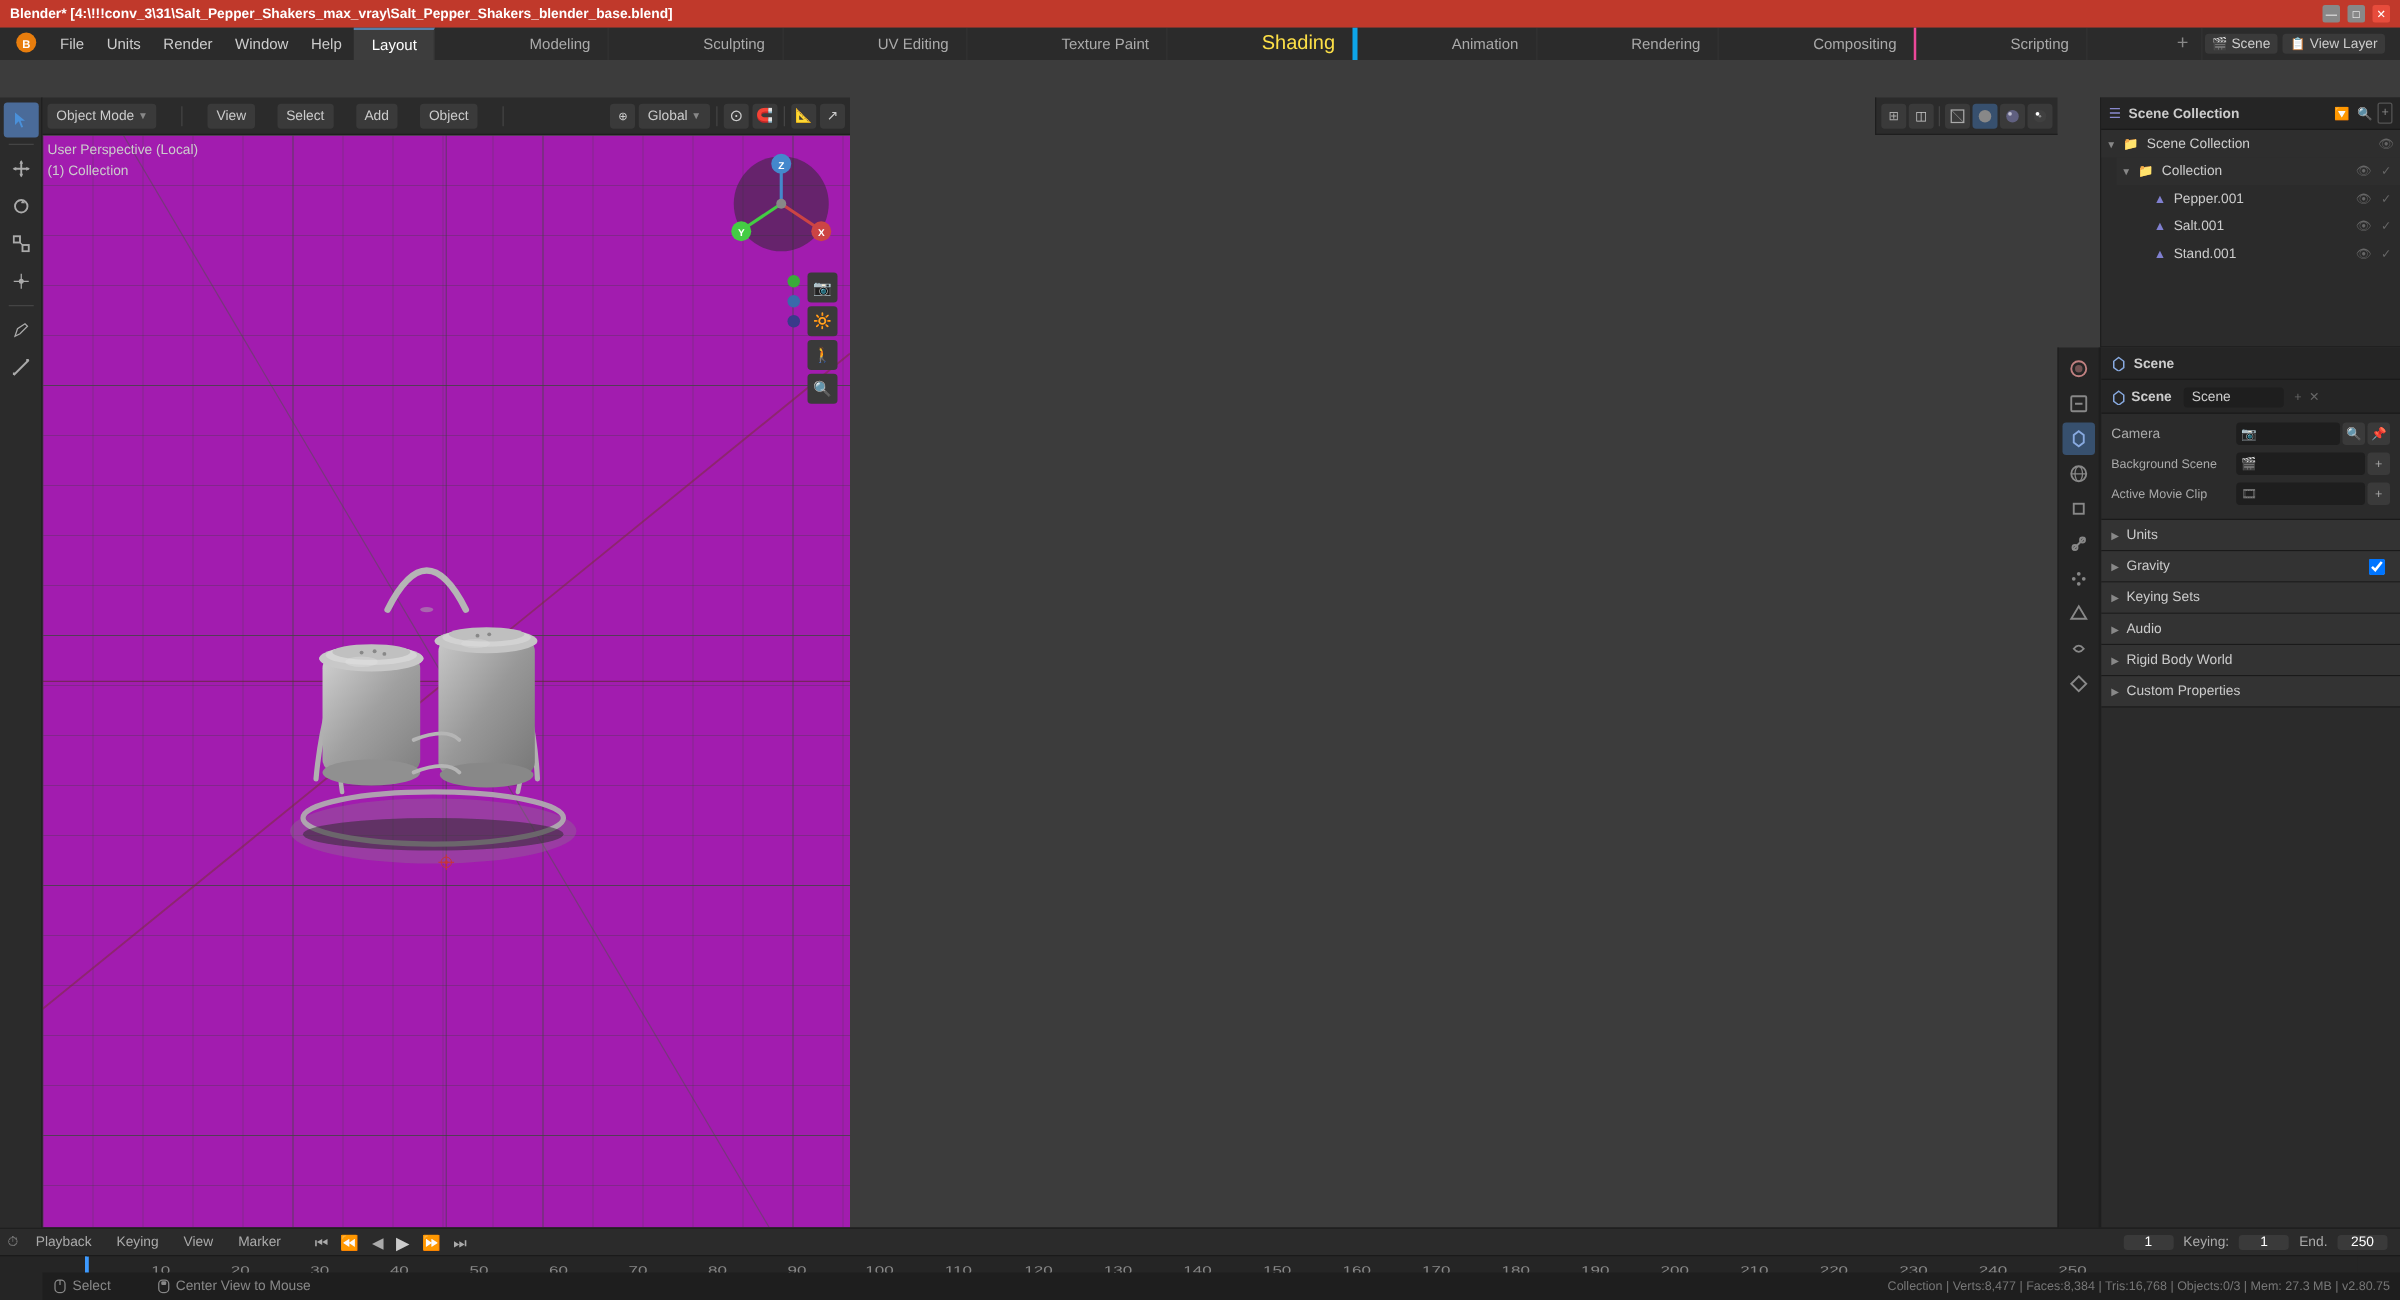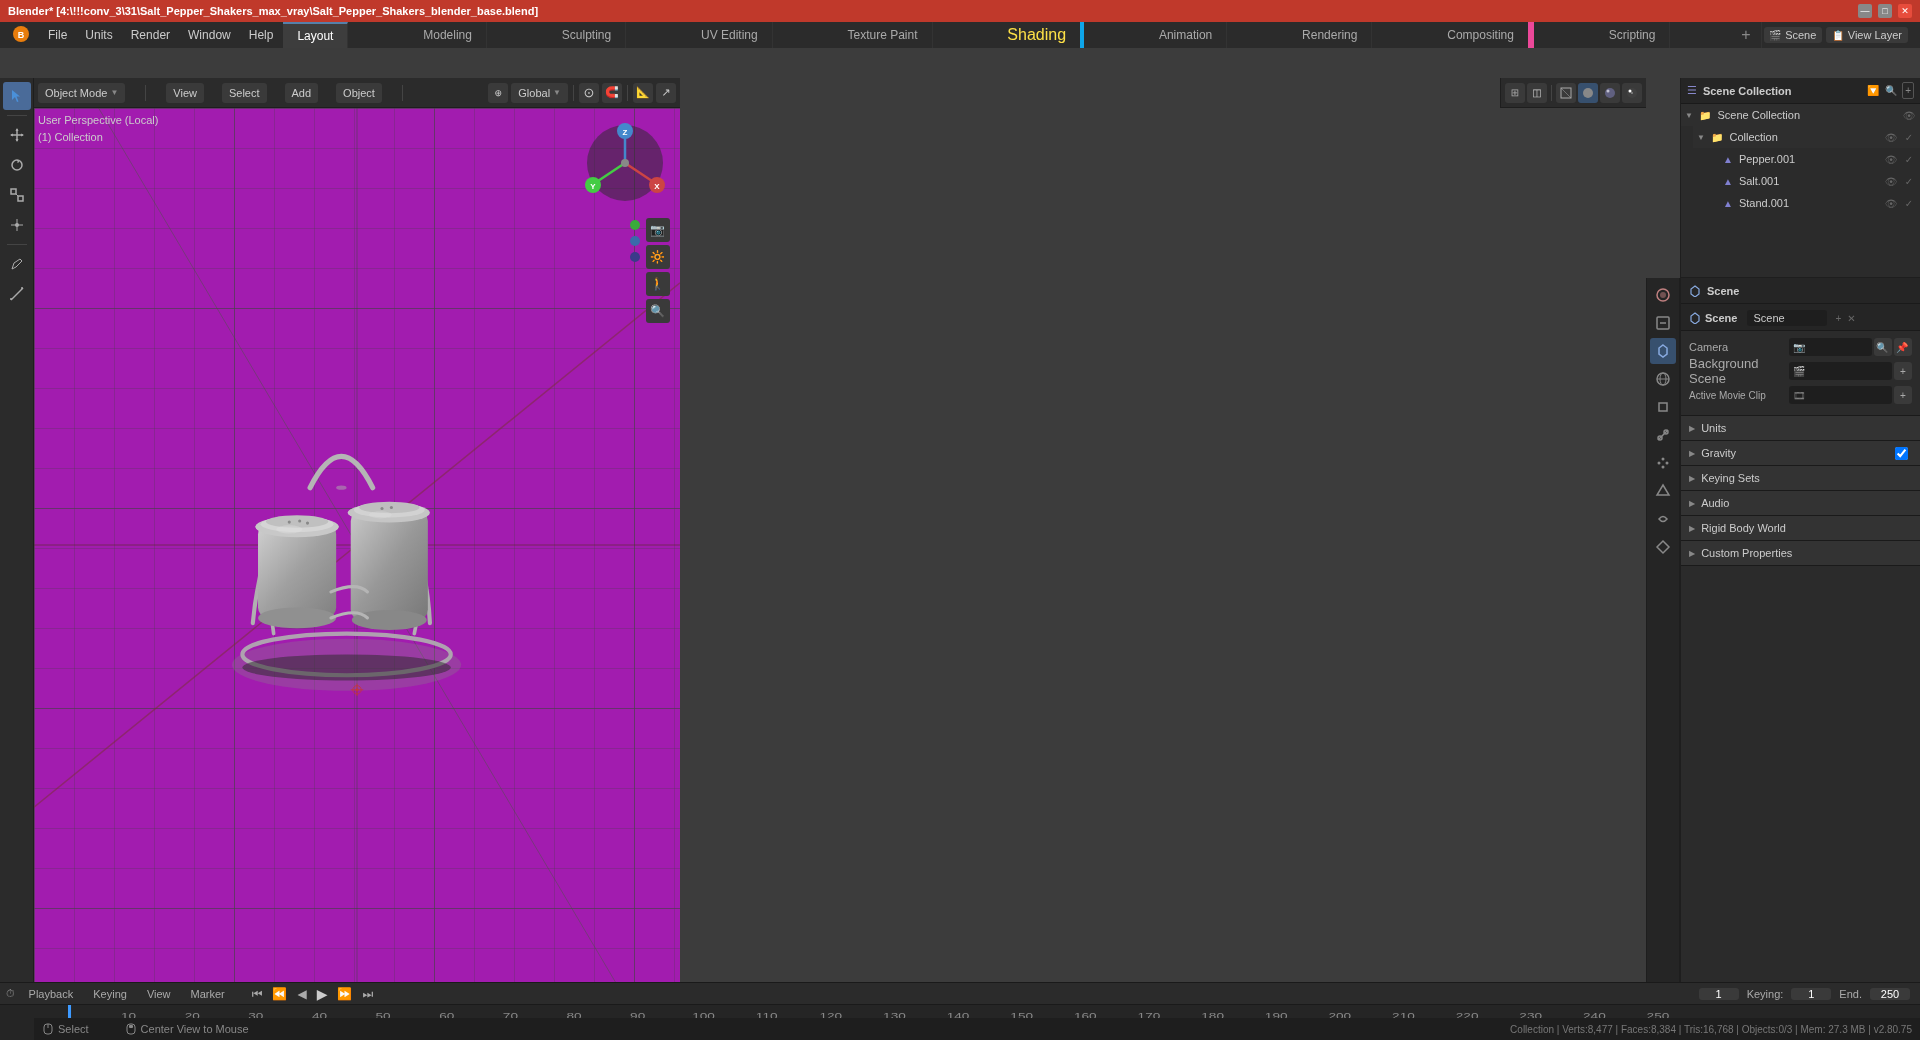--- a/index.html
+++ b/index.html
@@ -537,21 +537,21 @@
 
   <div style="flex:1;display:flex;align-items:center;justify-content:space-between;gap:15px">
     <div class="tab-item active" style="border-top:2px solid #5580aa;height:26px;padding:0 14px;font-size:12px;background:#3d3d3d;color:#fff;display:flex;align-items:center;cursor:pointer;border-right:1px solid #333;">Layout</div>
     <div class="tab-item" style="height:26px;padding:0 14px;font-size:12px;color:#aaa;display:flex;align-items:center;cursor:pointer;border-right:1px solid #333;">Modeling</div>
     <div class="tab-item" style="height:26px;padding:0 14px;font-size:12px;color:#aaa;display:flex;align-items:center;cursor:pointer;border-right:1px solid #333;">Sculpting</div>
     <div class="tab-item" style="height:26px;padding:0 14px;font-size:12px;color:#aaa;display:flex;align-items:center;cursor:pointer;border-right:1px solid #333;">UV Editing</div>
     <div class="tab-item" style="height:26px;padding:0 14px;font-size:12px;color:#aaa;display:flex;align-items:center;cursor:pointer;border-right:1px solid #333;">Texture Paint</div>
     <div class="tab-item" style="height:26px;padding:0 14px;font-size:16px;color:#fde047;display:flex;align-items:center;cursor:pointer;border-right:4px solid #0ea5e9;">Shading</div>
     <div class="tab-item" style="height:26px;padding:0 14px;font-size:12px;color:#aaa;display:flex;align-items:center;cursor:pointer;border-right:1px solid #333;">Animation</div>
     <div class="tab-item" style="height:26px;padding:0 14px;font-size:12px;color:#aaa;display:flex;align-items:center;cursor:pointer;border-right:1px solid #333;">Rendering</div>
-    <div class="tab-item" style="height:26px;padding:0 14px;font-size:12px;color:#aaa;display:flex;align-items:center;cursor:pointer;border-right:6px solid #ec4899;">Compositing</div>
+    <div class="tab-item" style="height:26px;padding:0 14px;font-size:12px;color:#aaa;display:flex;align-items:center;cursor:pointer;border-right:2px solid #ec4899;">Compositing</div>
     <div class="tab-item" style="height:26px;padding:0 14px;font-size:12px;color:#aaa;display:flex;align-items:center;cursor:pointer;border-right:1px solid #333;">Scripting</div>
     <div class="tab-item" style="height:26px;padding:0 10px;font-size:16px;color:#888;display:flex;align-items:center;cursor:pointer;">+</div>
   </div>
 
   <div style="display:flex;align-items:center;gap:4px;margin-right:8px;">
     <div style="display:flex;align-items:center;gap:3px;background:#3a3a3a;border-radius:3px;padding:2px 6px;cursor:pointer;">
       <span style="font-size:10px;color:#aaa;">🎬</span>
       <span style="font-size:11px;color:#ccc;">Scene</span>
     </div>
     <div style="display:flex;align-items:center;gap:3px;background:#3a3a3a;border-radius:3px;padding:2px 6px;cursor:pointer;">
@@ -961,21 +961,21 @@
       <div class="prop-row">
         <span class="prop-label">Camera</span>
         <div class="prop-value">
           <span style="font-size:10px;color:#888;">📷</span>
         </div>
         <div class="prop-value-btn">🔍</div>
         <div class="prop-value-btn">📌</div>
       </div>
 
       <div class="prop-row">
-        <span class="prop-label" style="font-size:13px;">Background Scene</span>
+        <span class="prop-label" style="font-size:10px;">Background Scene</span>
         <div class="prop-value">
           <span style="font-size:10px;color:#888;">🎬</span>
         </div>
         <div class="prop-value-btn">+</div>
       </div>
 
       <div class="prop-row">
         <span class="prop-label" style="font-size:10px;">Active Movie Clip</span>
         <div class="prop-value">
           <span style="font-size:10px;color:#888;">🎞</span>

